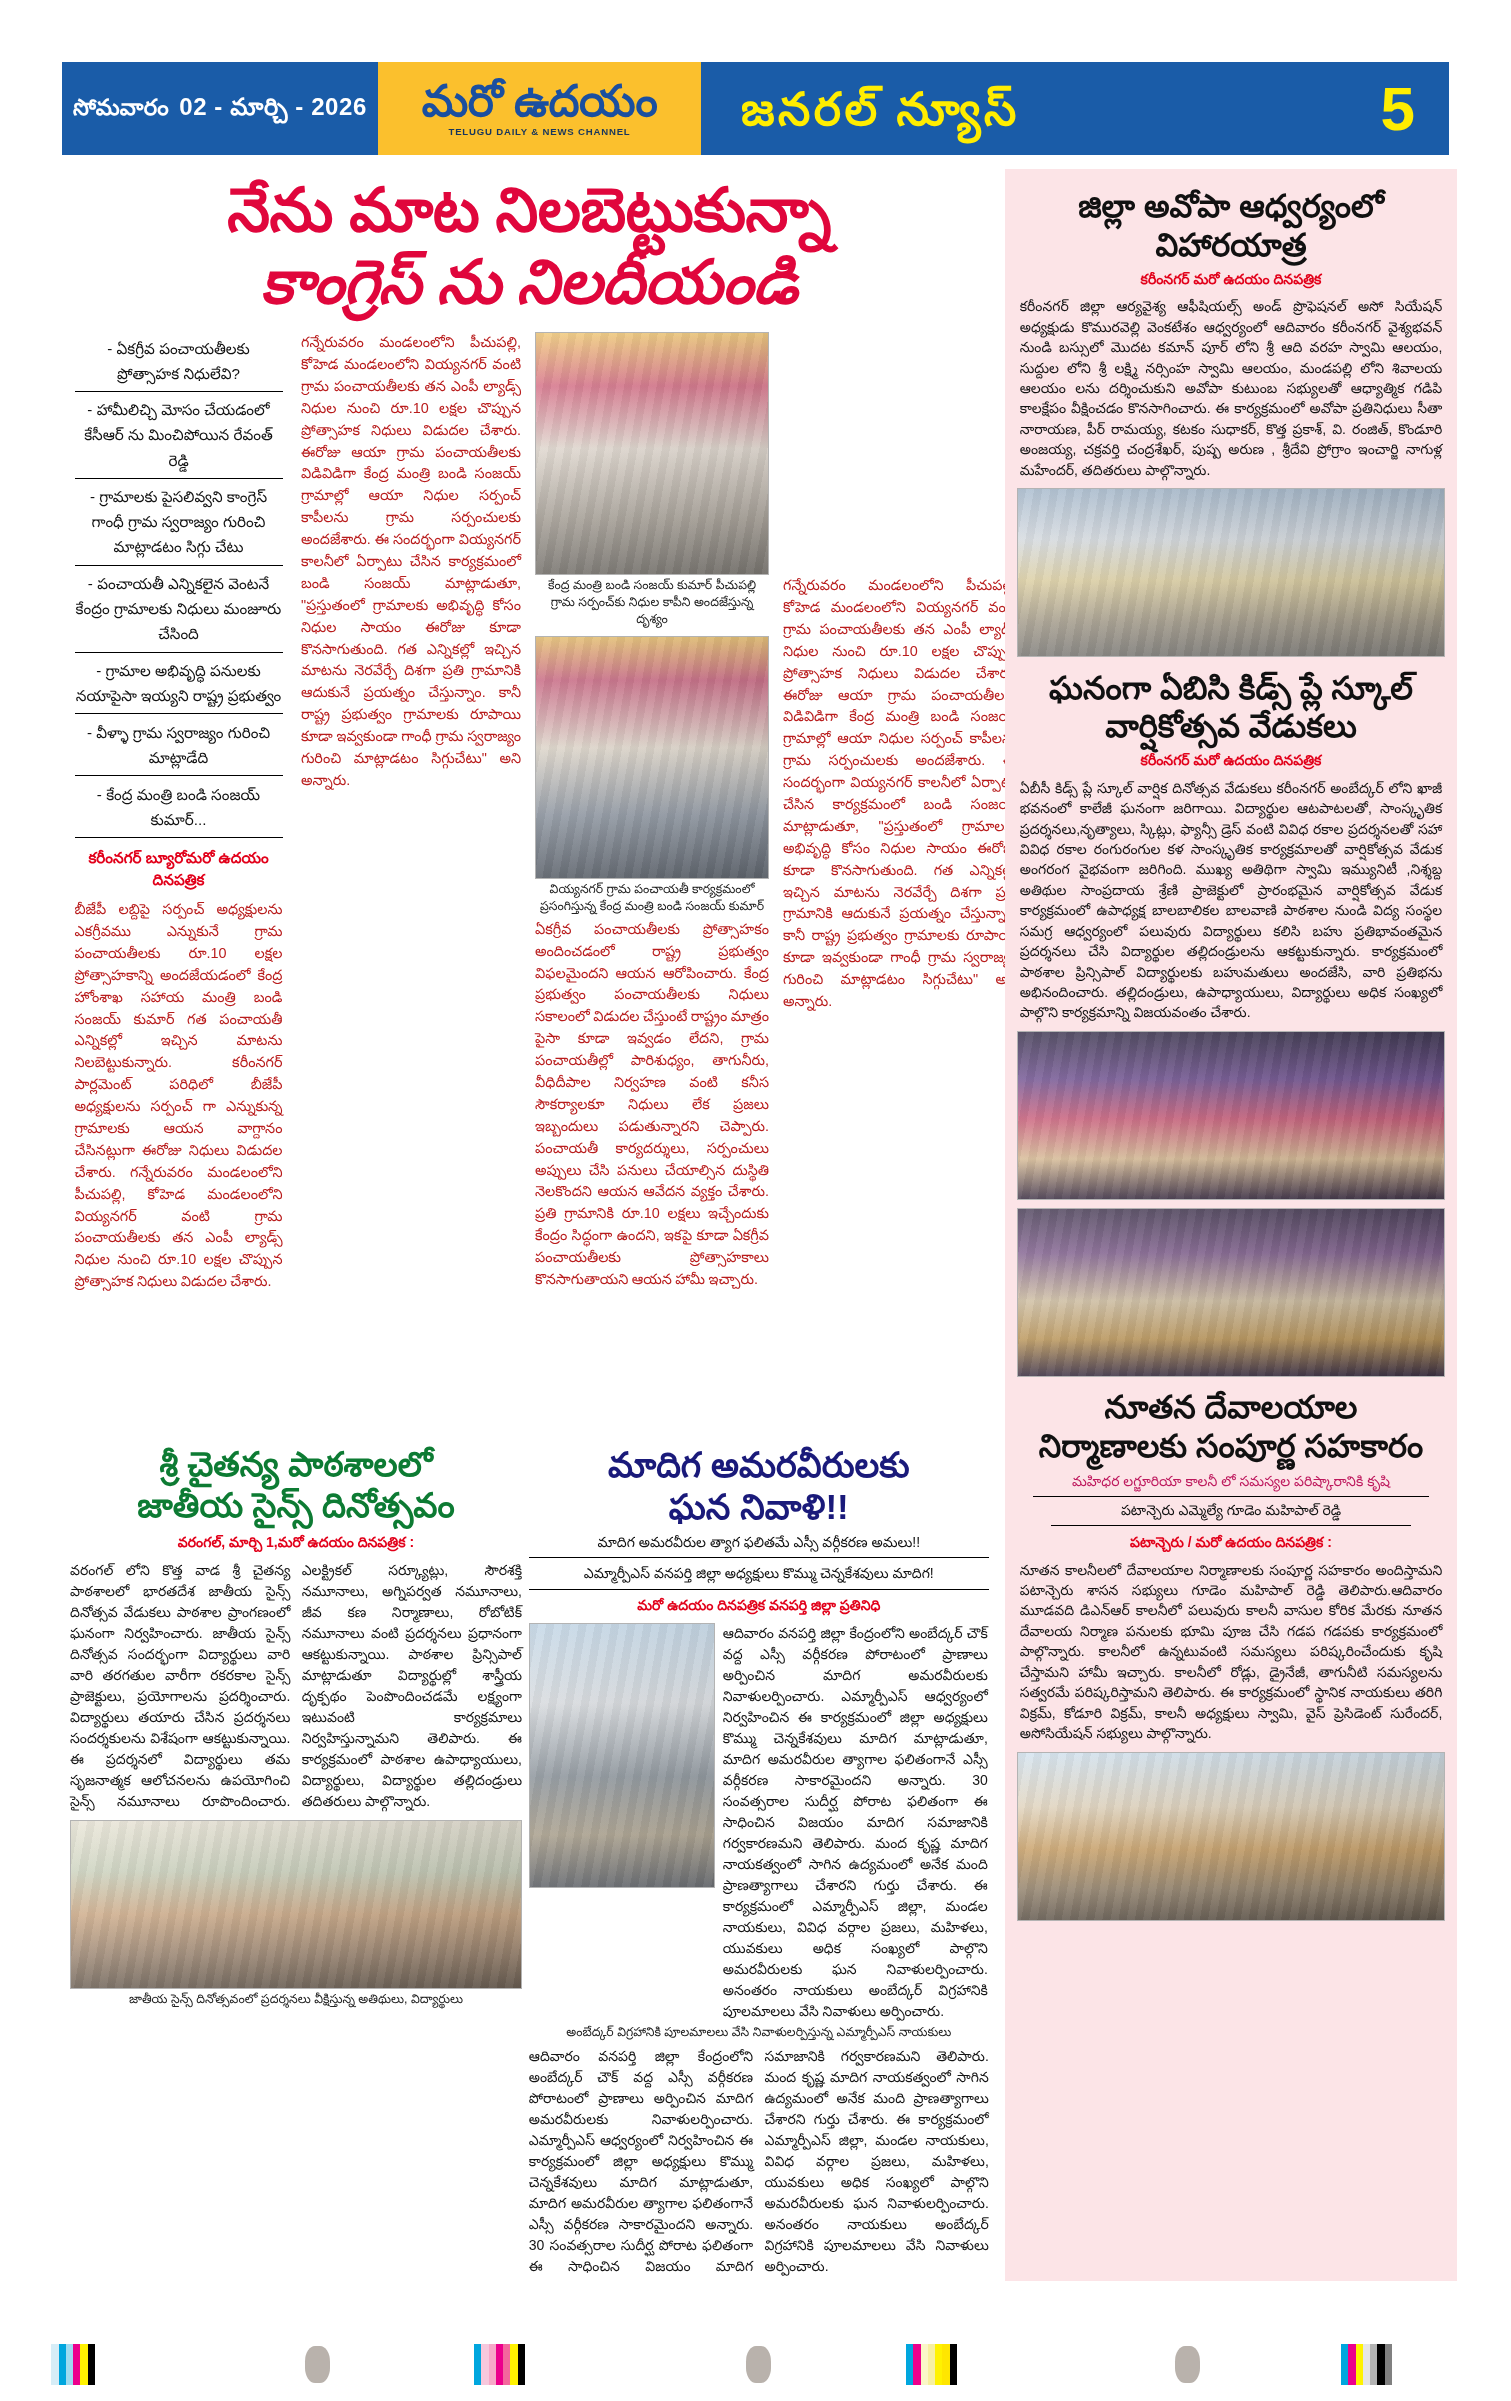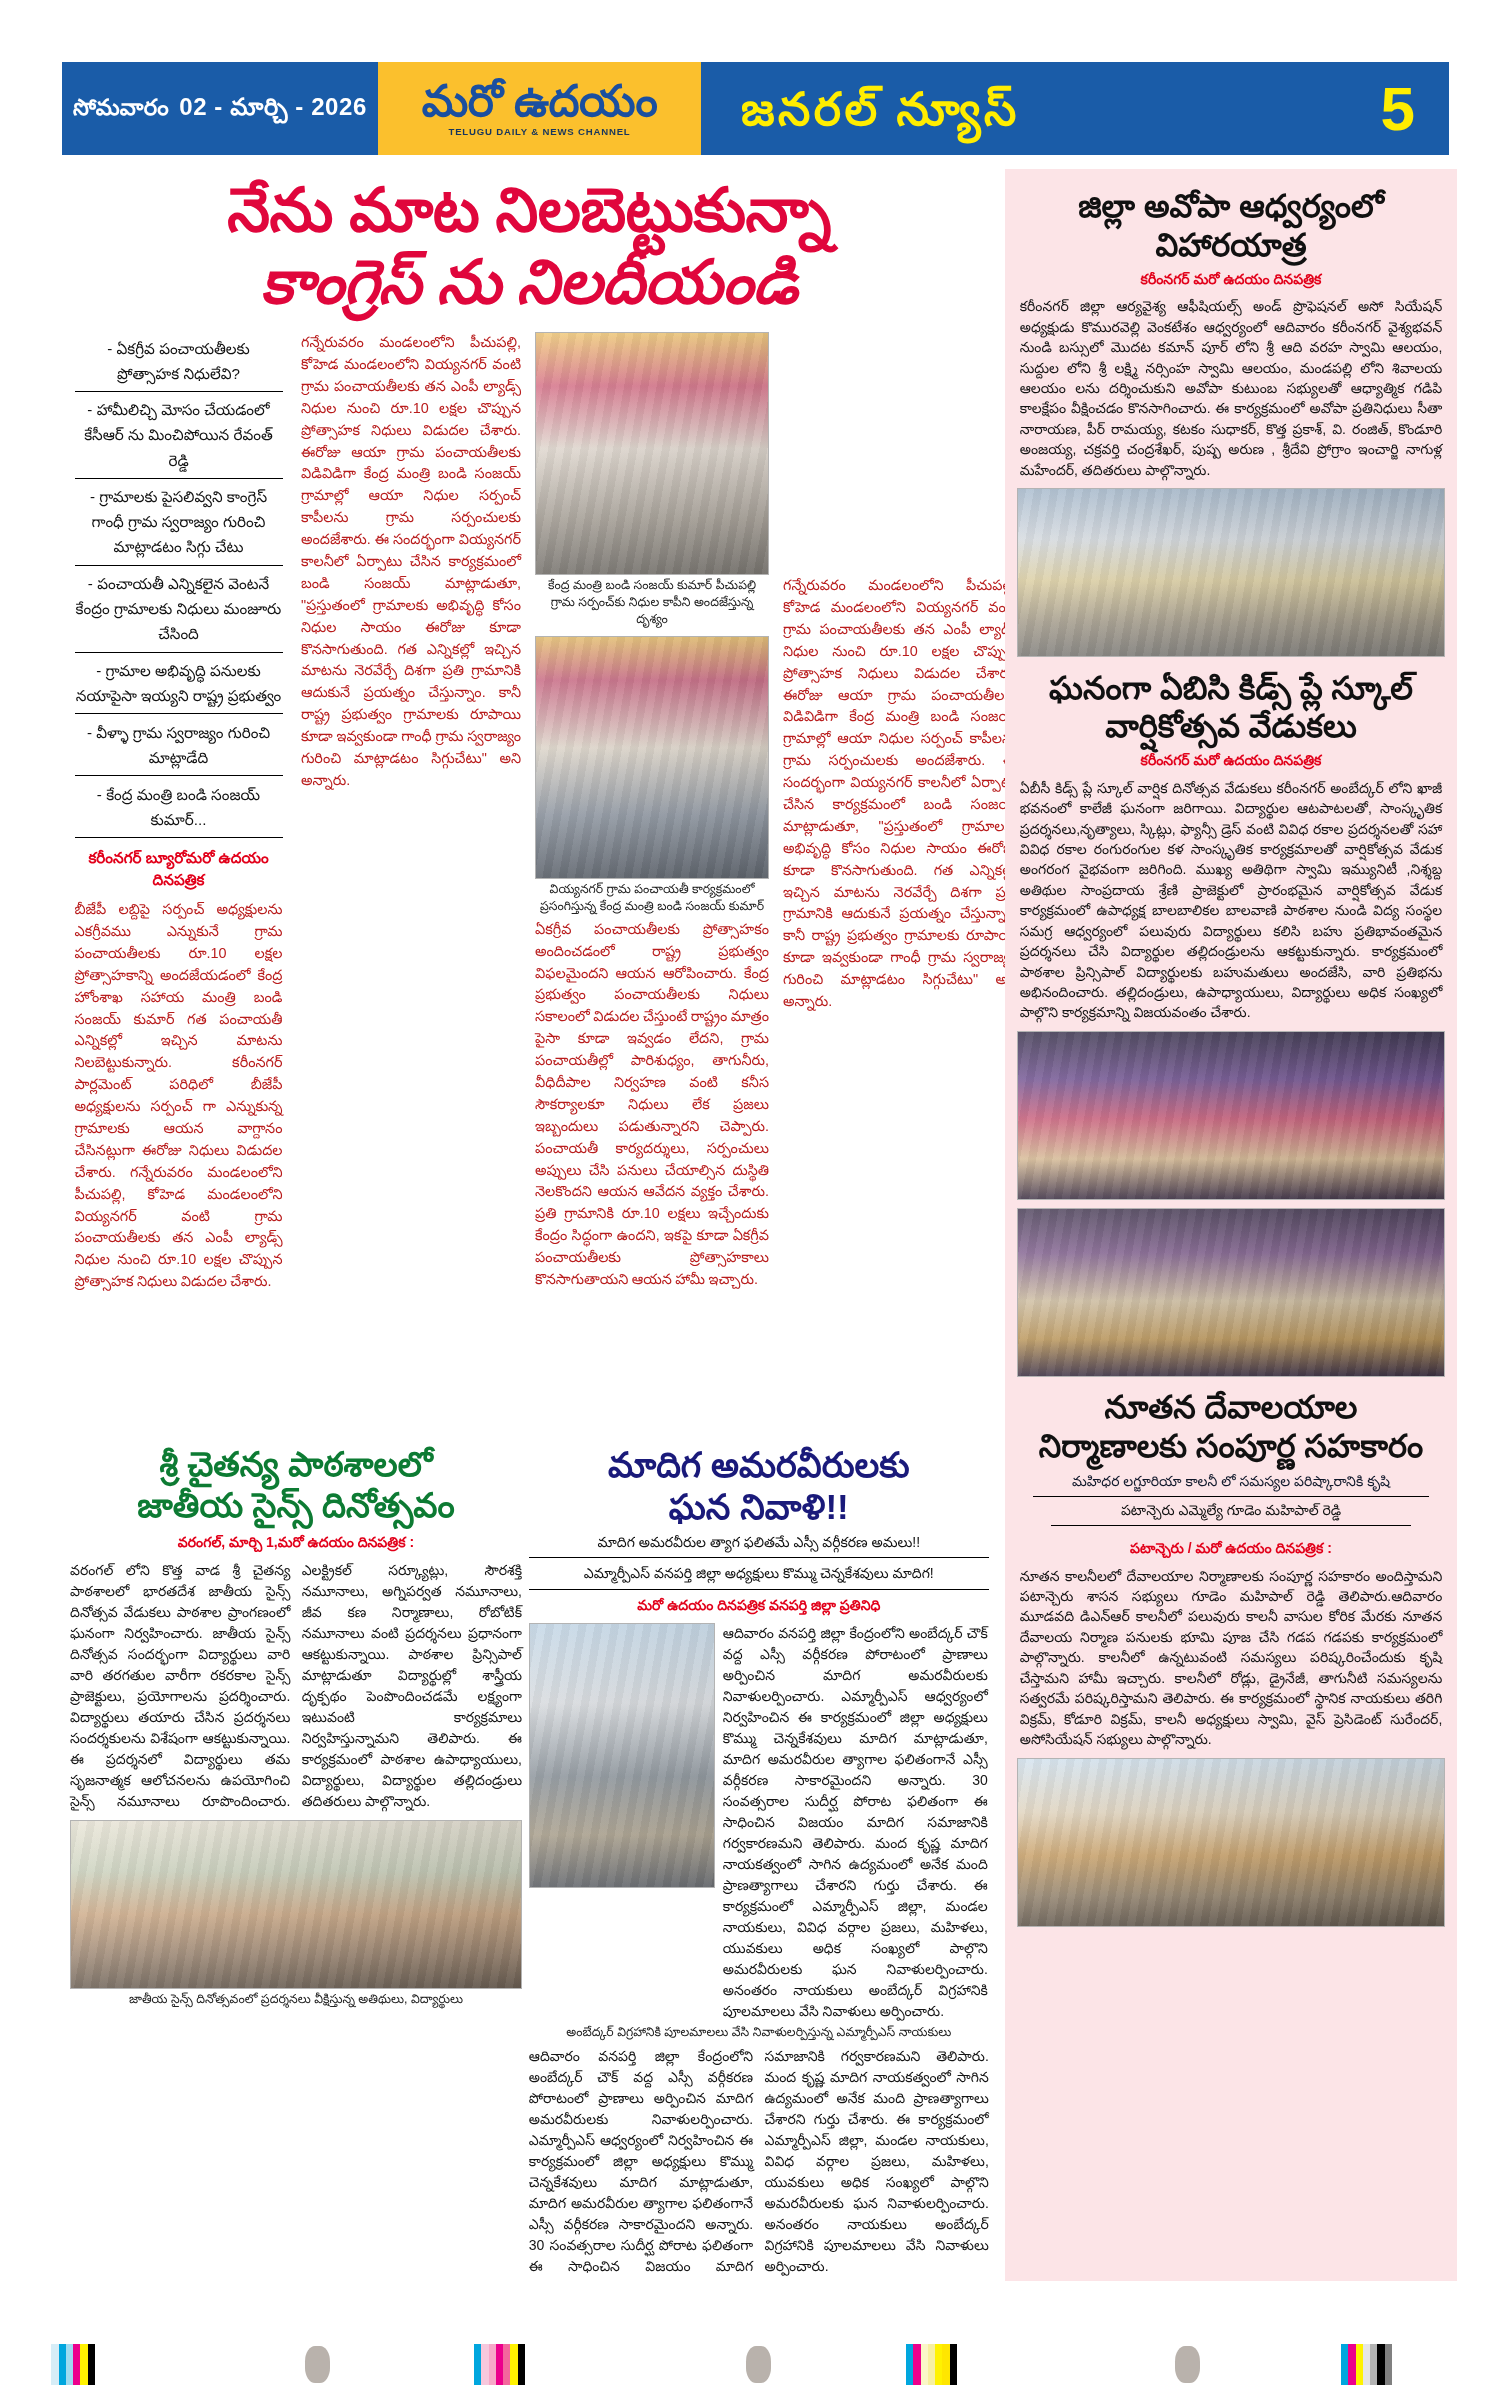--- a/index.html
+++ b/index.html
@@ -242,26 +242,26 @@
   }
   .r-text {
     font-size: 14px;
     line-height: 1.46;
     text-align: justify;
     color: #141414;
     padding: 0 2.3px;
   }
   .r-photo { height: 169px; margin: 8px 0 3.4px 0; }
   .r-sub {
-    font-size: 14px; text-align:center; color:#0f172a; line-height:1.38;
+    font-size: 14px; text-align:center; color:#be185d; line-height:1.38;
     border-bottom: 1.1px solid #000; padding-bottom: 4.5px; margin: 1.1px 16px 4.5px 16px;
   }
   .r-sub2 {
     font-size: 14px; text-align:center; color:#111; line-height:1.38;
-    border-bottom: 1.1px solid #000; padding-bottom: 4.5px; margin: 0 34px 13px 34px;
+    border-bottom: 1.1px solid #000; padding-bottom: 4.5px; margin: 0 34px 7px 34px;
   }
 
   
   .reg-strip {
     position: absolute;
     left: 0; top: 2344px;
     width: 1512px; height: 45px;
   }
   .reg-group { position: absolute; top: 0; display: flex; height: 41px; }
   .reg-group i { display: block; width: 7.3px; height: 100%; }

